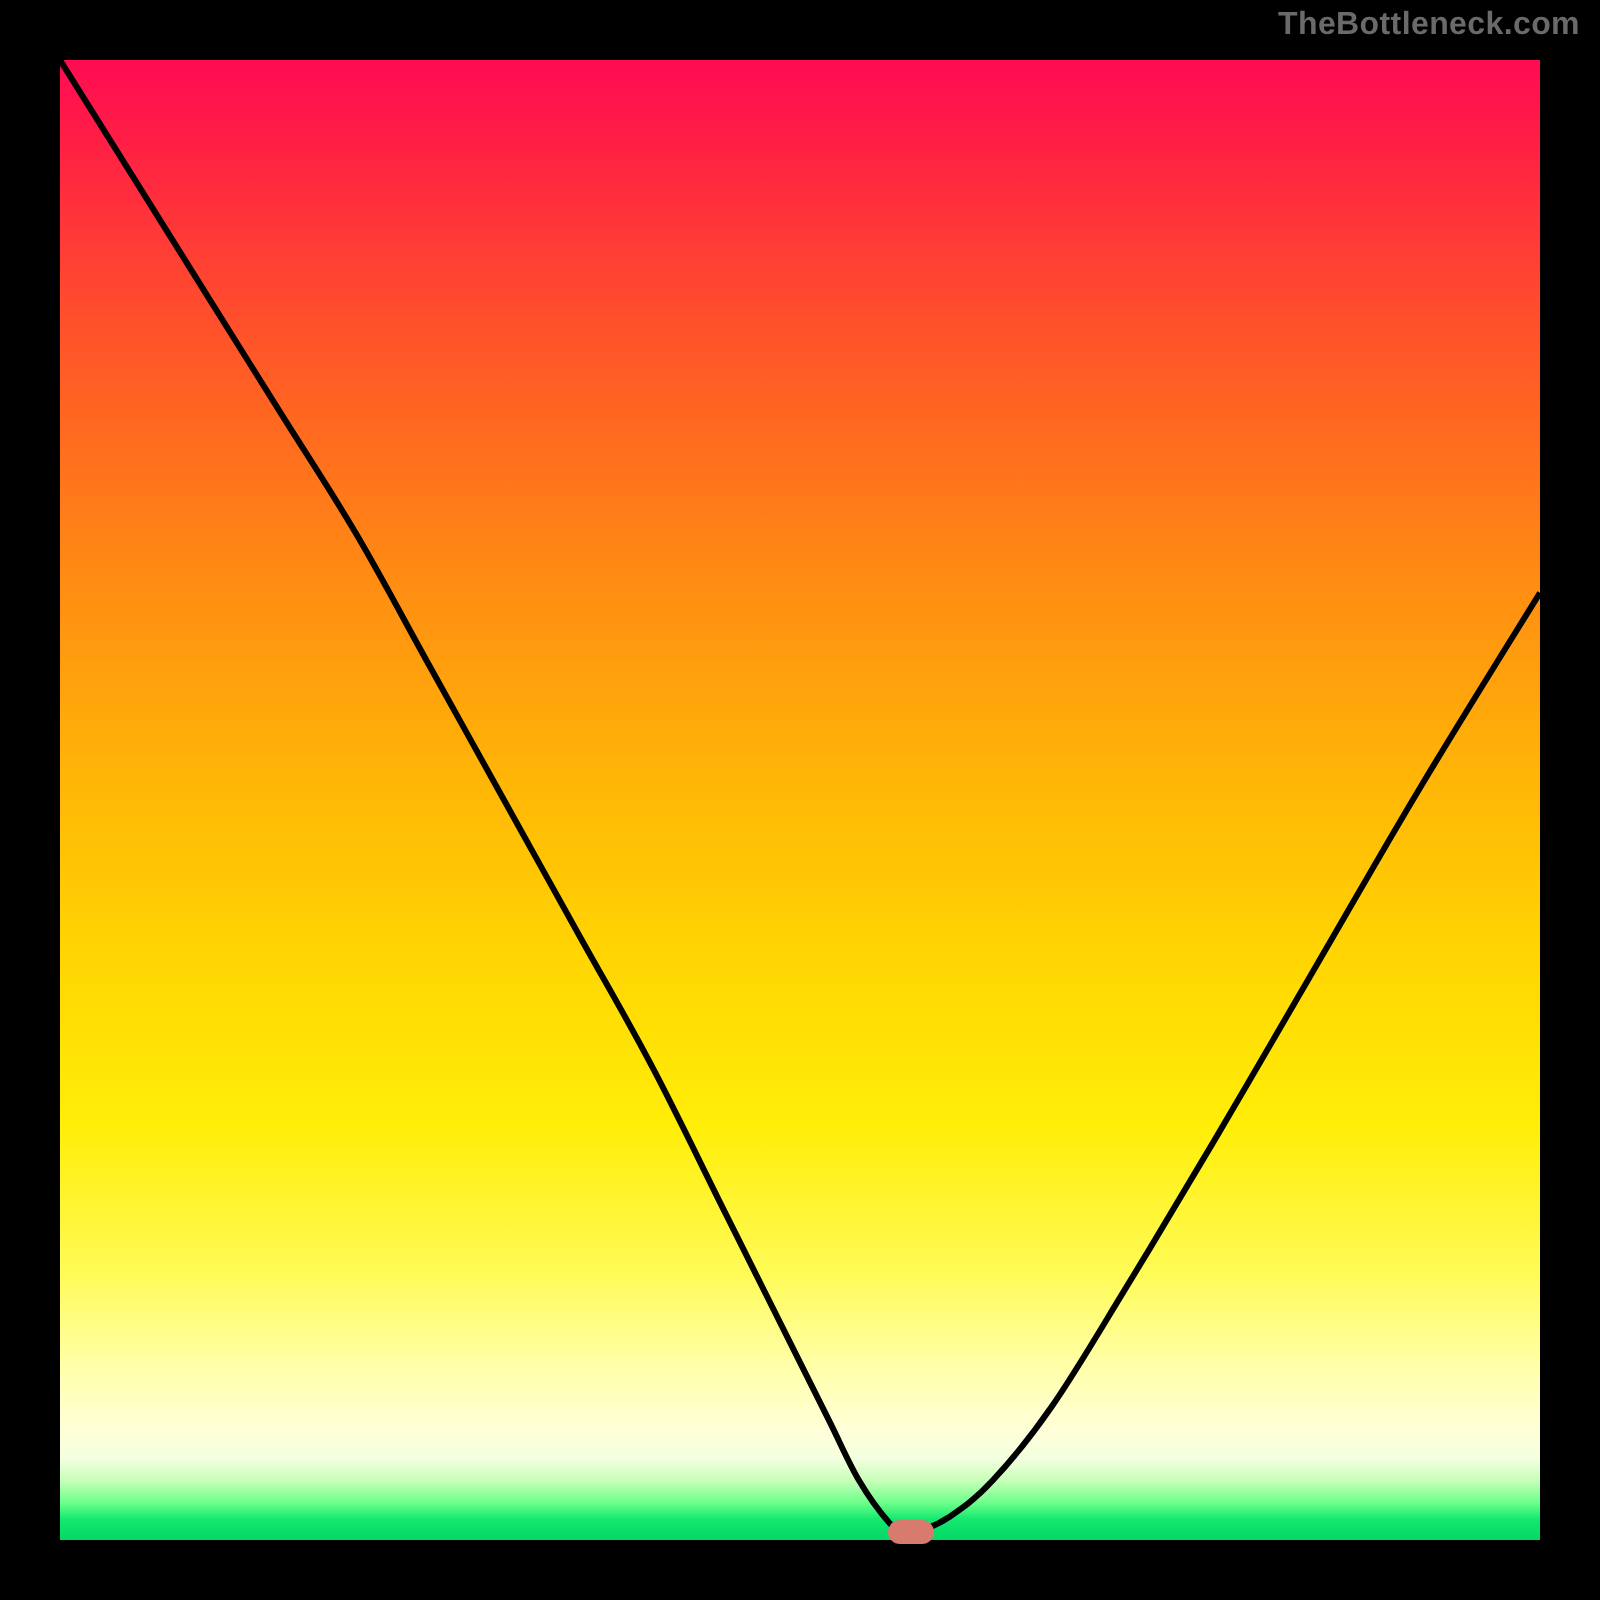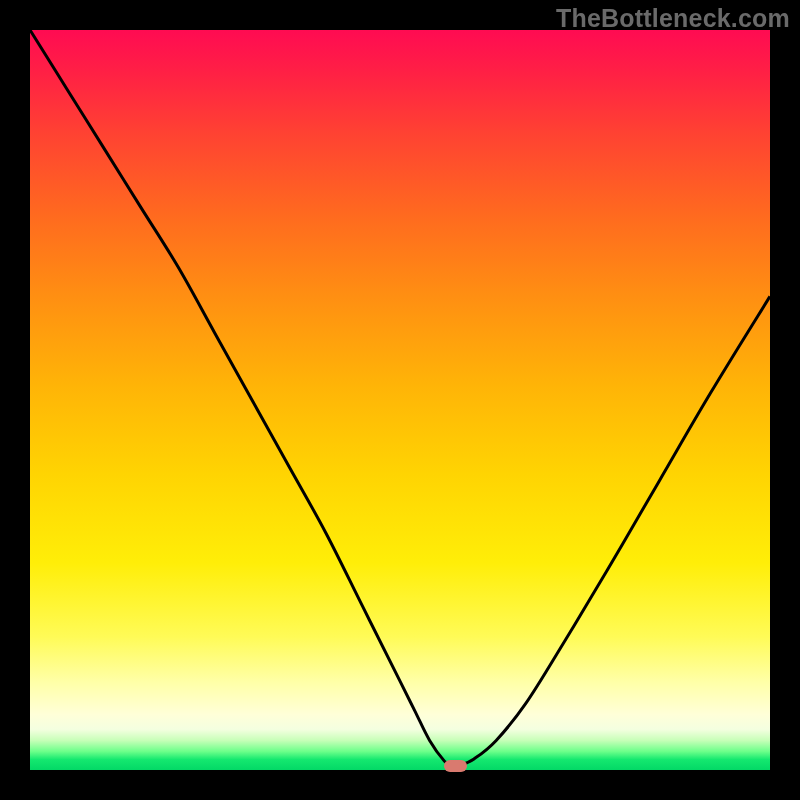--- a/index.html
+++ b/index.html
@@ -15,21 +15,21 @@
     position: relative;
     width: 800px;
     height: 800px;
     background: #000;
   }
   .watermark {
     position: absolute;
     top: 4px;
     right: 10px;
     color: #6a6a6a;
-    font-size: 25px;
+    font-size: 16px;
     font-weight: 600;
     letter-spacing: 0.2px;
     z-index: 3;
   }
   
   .plot {
     position: absolute;
     left: 30px;
     top: 30px;
     width: 740px;

